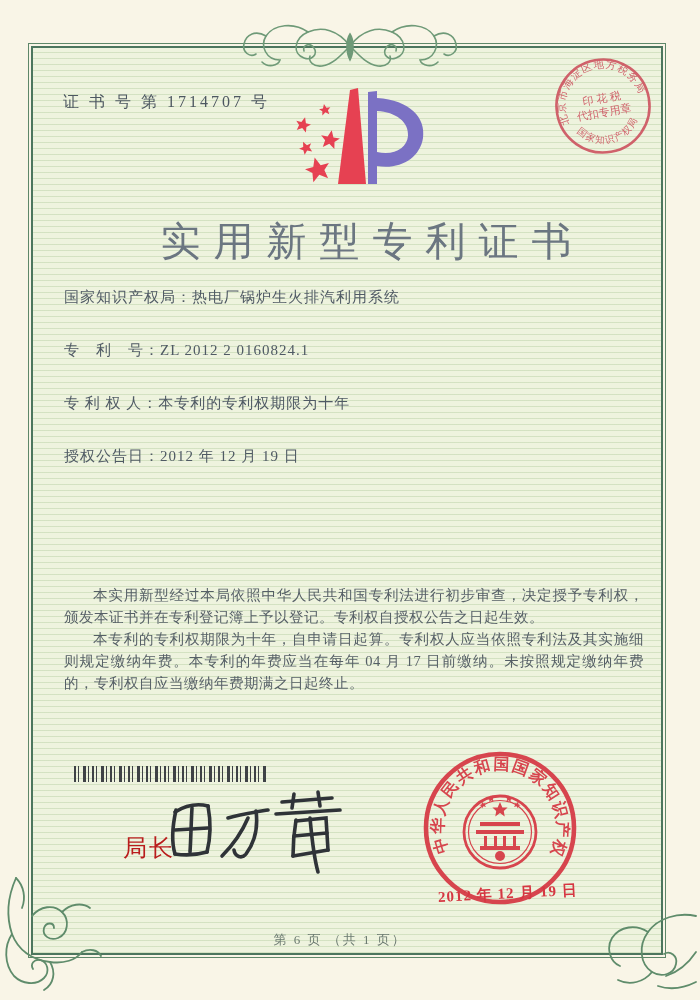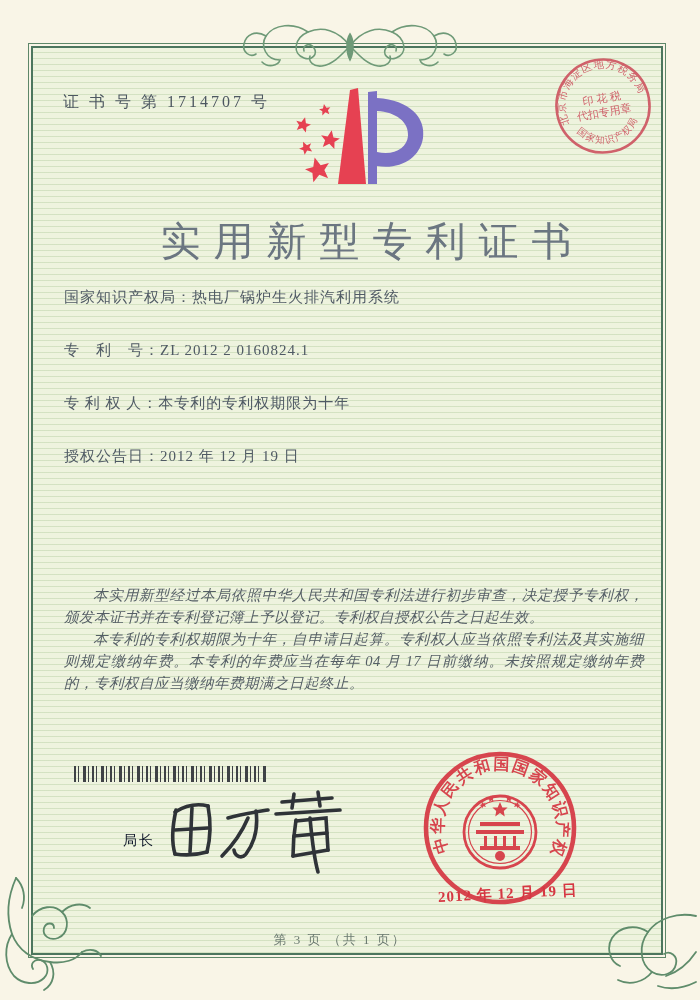--- a/index.html
+++ b/index.html
@@ -48,37 +48,37 @@
     font-size:15px; color:#4f5a64;
   }
   .field-row{ height:53px; letter-spacing:1px; }
   .field-label{ display:inline-block; }
   .field-value{ letter-spacing:1px; }
 
   
   .body-text{
     position:absolute; left:64px; top:584px; width:580px;
     font-size:14.5px; line-height:22px; color:#555f66;
-    text-align:justify; letter-spacing:0.5px;font-style:italic;
+    text-align:justify; letter-spacing:0.5px;
   }
   .body-text p{ margin:0; text-indent:2em; }
 
   
   .barcode{
     position:absolute; left:74px; top:766px; width:192px; height:16px;
     background:
       repeating-linear-gradient(90deg,
         #3f4347 0 2px, rgba(0,0,0,0) 2px 4px,
         #3f4347 4px 5px, rgba(0,0,0,0) 5px 9px,
         #3f4347 9px 12px, rgba(0,0,0,0) 12px 14px,
         #3f4347 14px 15px, rgba(0,0,0,0) 15px 18px);
   }
   .director-label{
     position:absolute; left:123px; top:832px;
-    font-size:14px; letter-spacing:2px; color:#0f172a;
+    font-size:24px; letter-spacing:2px; color:#b91c1c;
   }
   .signature{ position:absolute; left:162px; top:788px; }
   .signature-text{
     position:absolute; left:162px; top:800px; width:180px;
     opacity:0; font-size:30px;
   }
   .office-seal{ position:absolute; left:422px; top:750px; opacity:0.92; }
   .seal-date{
     position:absolute; left:438px; top:884px; width:150px;
     font-size:15px; color:#d63742; letter-spacing:1px;
@@ -242,15 +242,15 @@
         <rect x="72" y="86" width="3" height="10"></rect>
         <rect x="81" y="86" width="3" height="10"></rect>
         <rect x="91" y="86" width="3" height="10"></rect>
         <rect x="58" y="96" width="40" height="4"></rect>
         <circle cx="78" cy="106" r="5"></circle>
       </g>
     </g>
   </svg>
   <div class="seal-date">2012 年 12 月 19 日</div>
 
-  <div class="footer">第 3 页 （共 1 页）</div>
+  <div class="footer">第 6 页 （共 1 页）</div>
 
 </div>
 
 </body></html>

